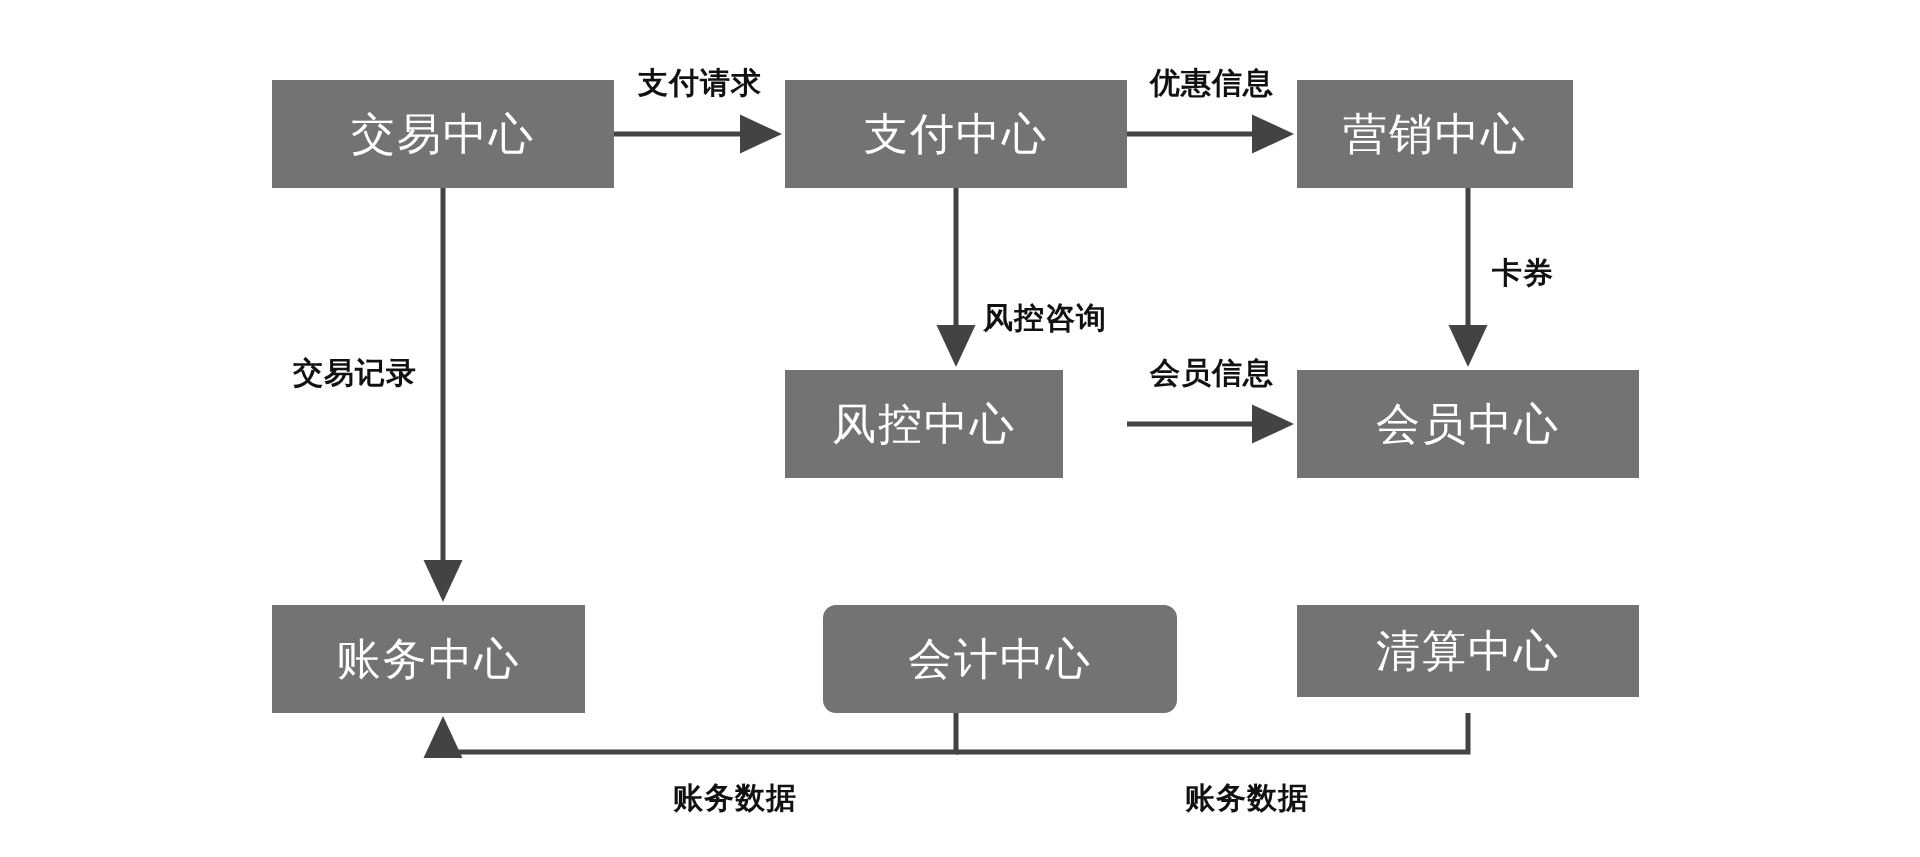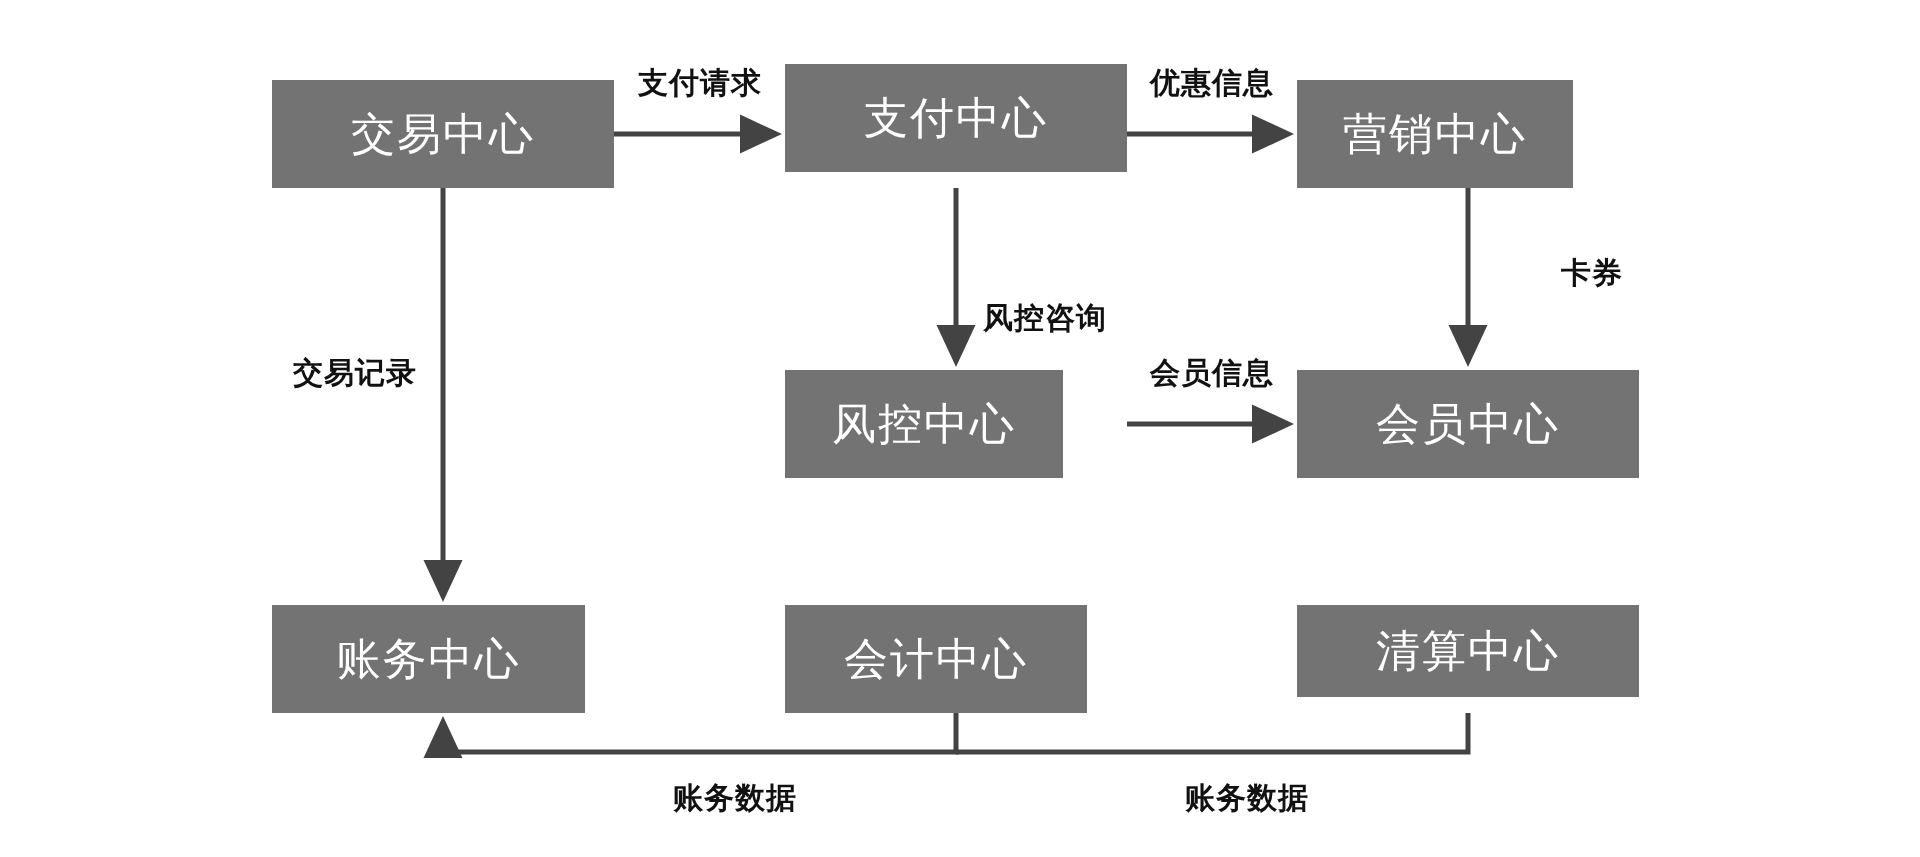--- a/index.html
+++ b/index.html
@@ -79,57 +79,57 @@
 
     <path d="M 956 713 L 956 752 L 443 752 L 443 722" fill="none" stroke="#434343" stroke-width="5" marker-end="url(#arrowhead)"></path>
 
     <path d="M 1468 713 L 1468 752 L 956 752" fill="none" stroke="#434343" stroke-width="5"></path>
   </svg>
 
   <div class="node-box" style="left:272px; top:80px; width:342px; height:108px;">
     <span>交易中心</span>
   </div>
 
-  <div class="node-box" style="left:785px; top:64px; width:342px; height:108px;text-align:center;">
+  <div class="node-box" style="left:785px; top:80px; width:342px; height:108px;text-align:center;">
     <span>支付中心</span>
   </div>
 
   <div class="node-box" style="left:1297px; top:80px; width:276px; height:108px;">
     <span>营销中心</span>
   </div>
 
   <div class="node-box" style="left:785px; top:370px; width:278px; height:108px;">
     <span>风控中心</span>
   </div>
 
   <div class="node-box" style="left:1297px; top:370px; width:342px; height:108px;">
     <span>会员中心</span>
   </div>
 
   <div class="node-box" style="left:272px; top:605px; width:313px; height:108px;">
     <span>账务中心</span>
   </div>
 
-  <div class="node-box" style="left:785px; top:605px; width:302px; height:108px;">
+  <div class="node-box" style="left:823px; top:605px; width:354px; height:108px;border-radius:13px;">
     <span>会计中心</span>
   </div>
 
   <div class="node-box" style="left:1297px; top:605px; width:342px; height:92px;">
     <span>清算中心</span>
   </div>
 
   <div class="edge-label center" style="left:700px; top:68px;">支付请求</div>
 
   <div class="edge-label center" style="left:1212px; top:68px;">优惠信息</div>
 
   <div class="edge-label center" style="left:355px; top:358px;">交易记录</div>
 
   <div class="edge-label center" style="left:1045px; top:258px;margin-top:45px;">风控咨询</div>
 
-  <div class="edge-label center" style="left:1592px; top:258px;font-family:Liberation Serif, serif;">卡券</div>
+  <div class="edge-label center" style="left:1523px; top:258px;font-family:Liberation Serif, serif;">卡券</div>
 
   <div class="edge-label center" style="left:1212px; top:358px;">会员信息</div>
 
   <div class="edge-label center" style="left:735px; top:783px;">账务数据</div>
 
   <div class="edge-label center" style="left:1247px; top:783px;">账务数据</div>
 
 </div>
 
 </body></html>

